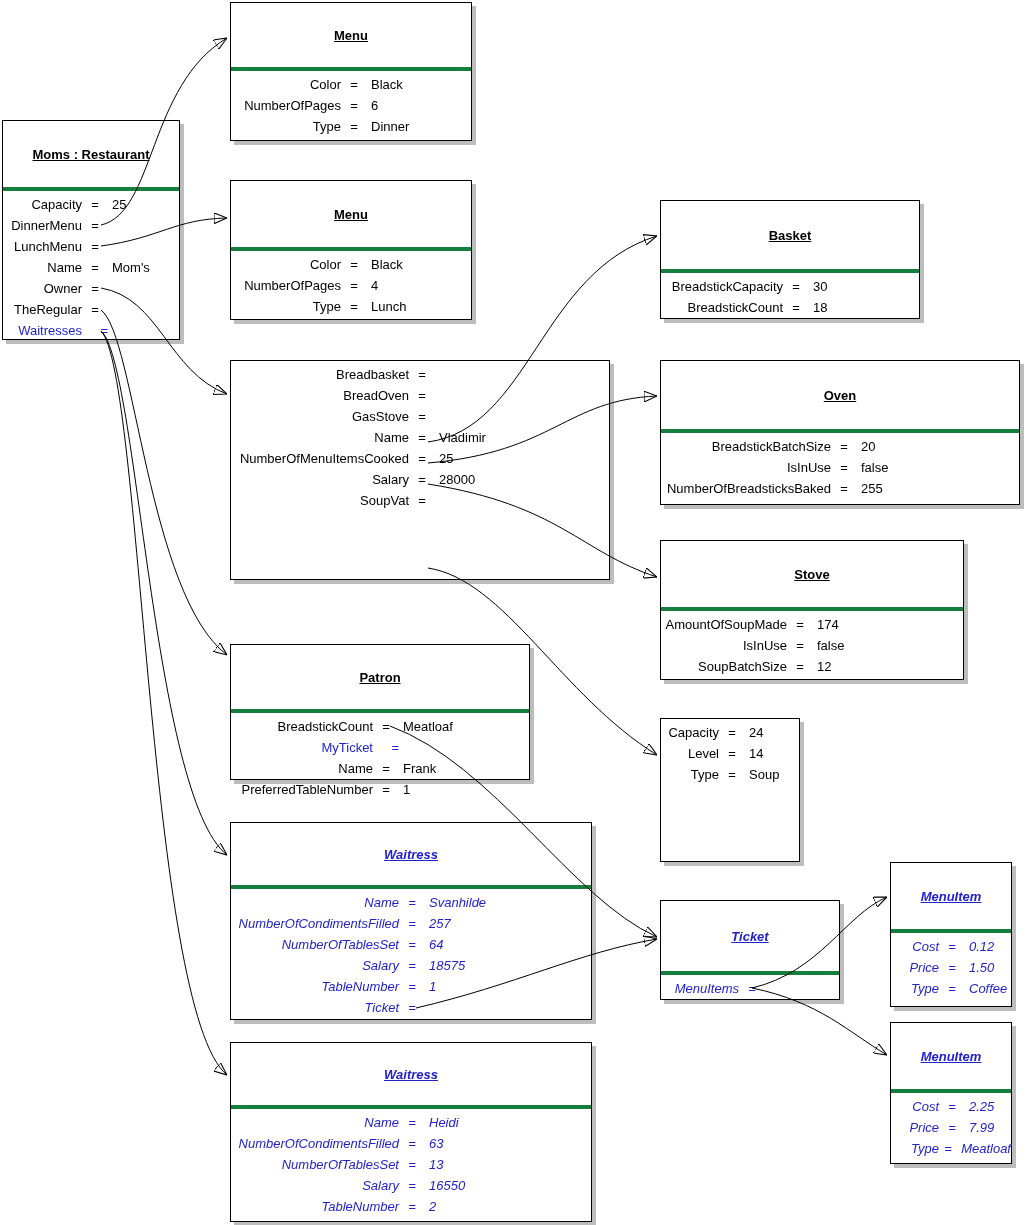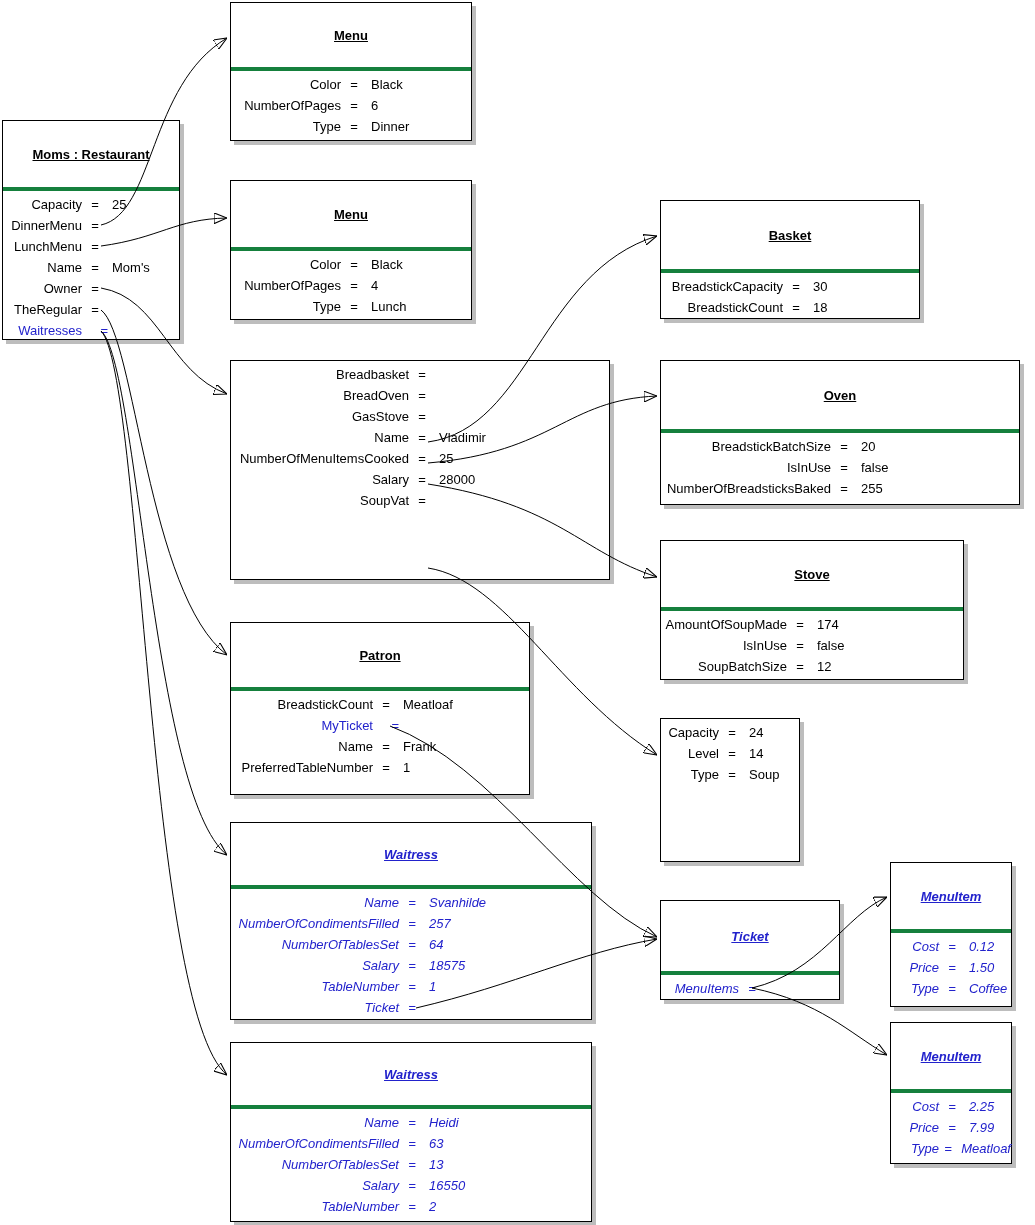--- a/index.html
+++ b/index.html
@@ -216,21 +216,21 @@
         <span class="v">false</span>
       </div>
     <div class="row">
         <span class="n">SoupBatchSize</span>
         <span class="eq">=</span>
         <span class="v">12</span>
       </div>
   </div>
 </div>
 
-<div class="obj" style="left:230px;top:622px;width:300px;height:173px;--ncol:142px">
+<div class="obj" style="left:230px;top:644px;width:300px;height:136px;--ncol:142px">
   <div class="tsec" style="height:68px">
     <span class="title">Patron</span>
   </div>
   <div class="attrs">
     <div class="row">
         <span class="n">BreadstickCount</span>
         <span class="eq">=</span>
         <span class="v">Meatloaf</span>
       </div>
     <div class="row ref">

